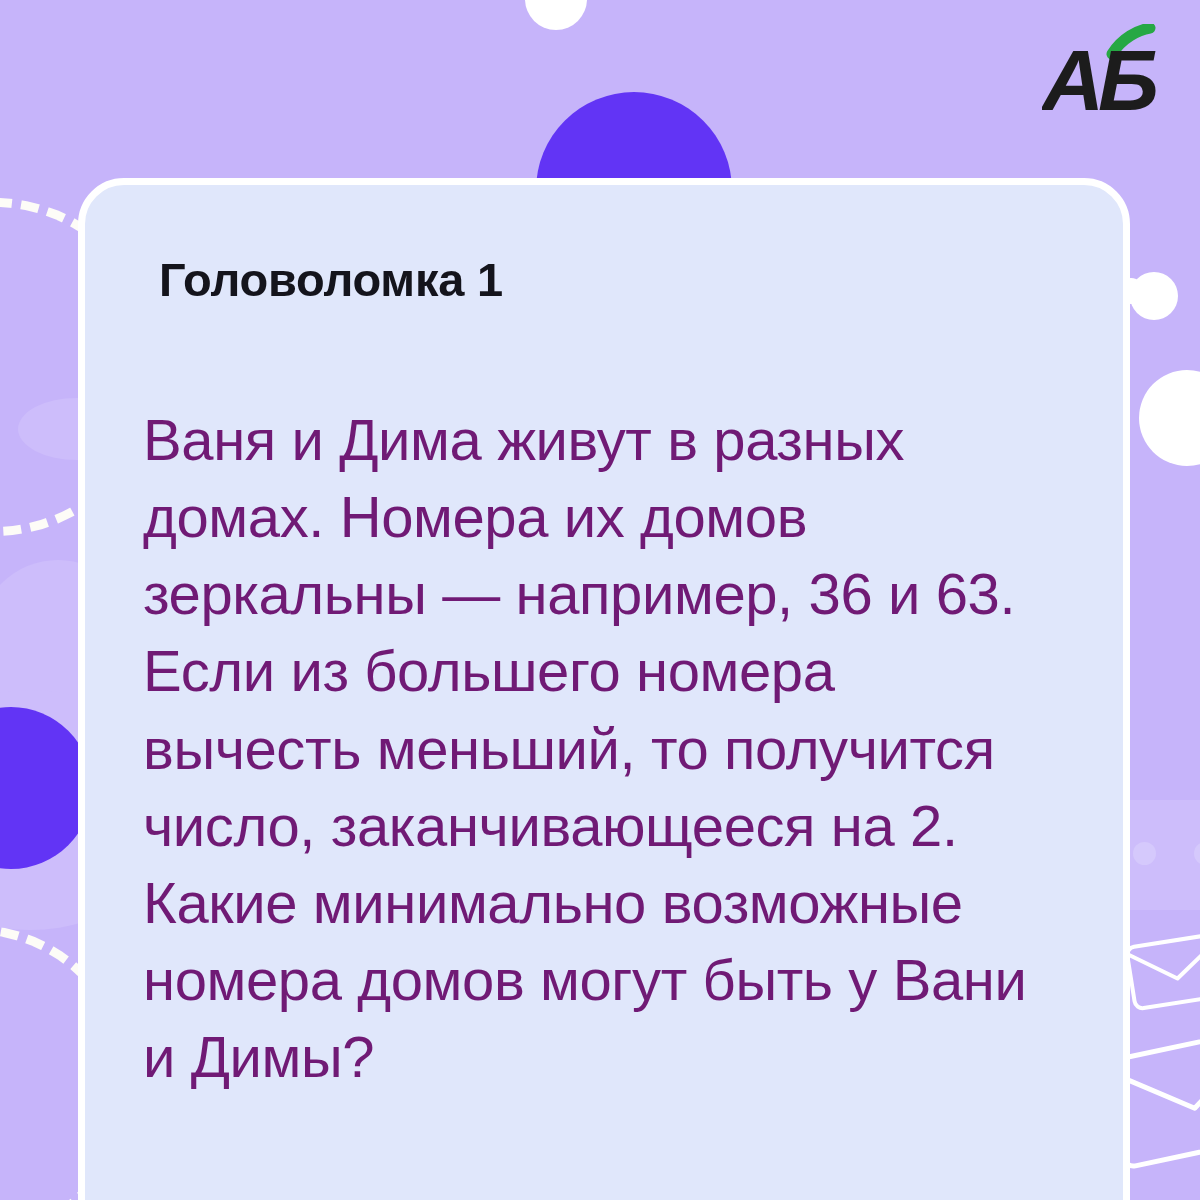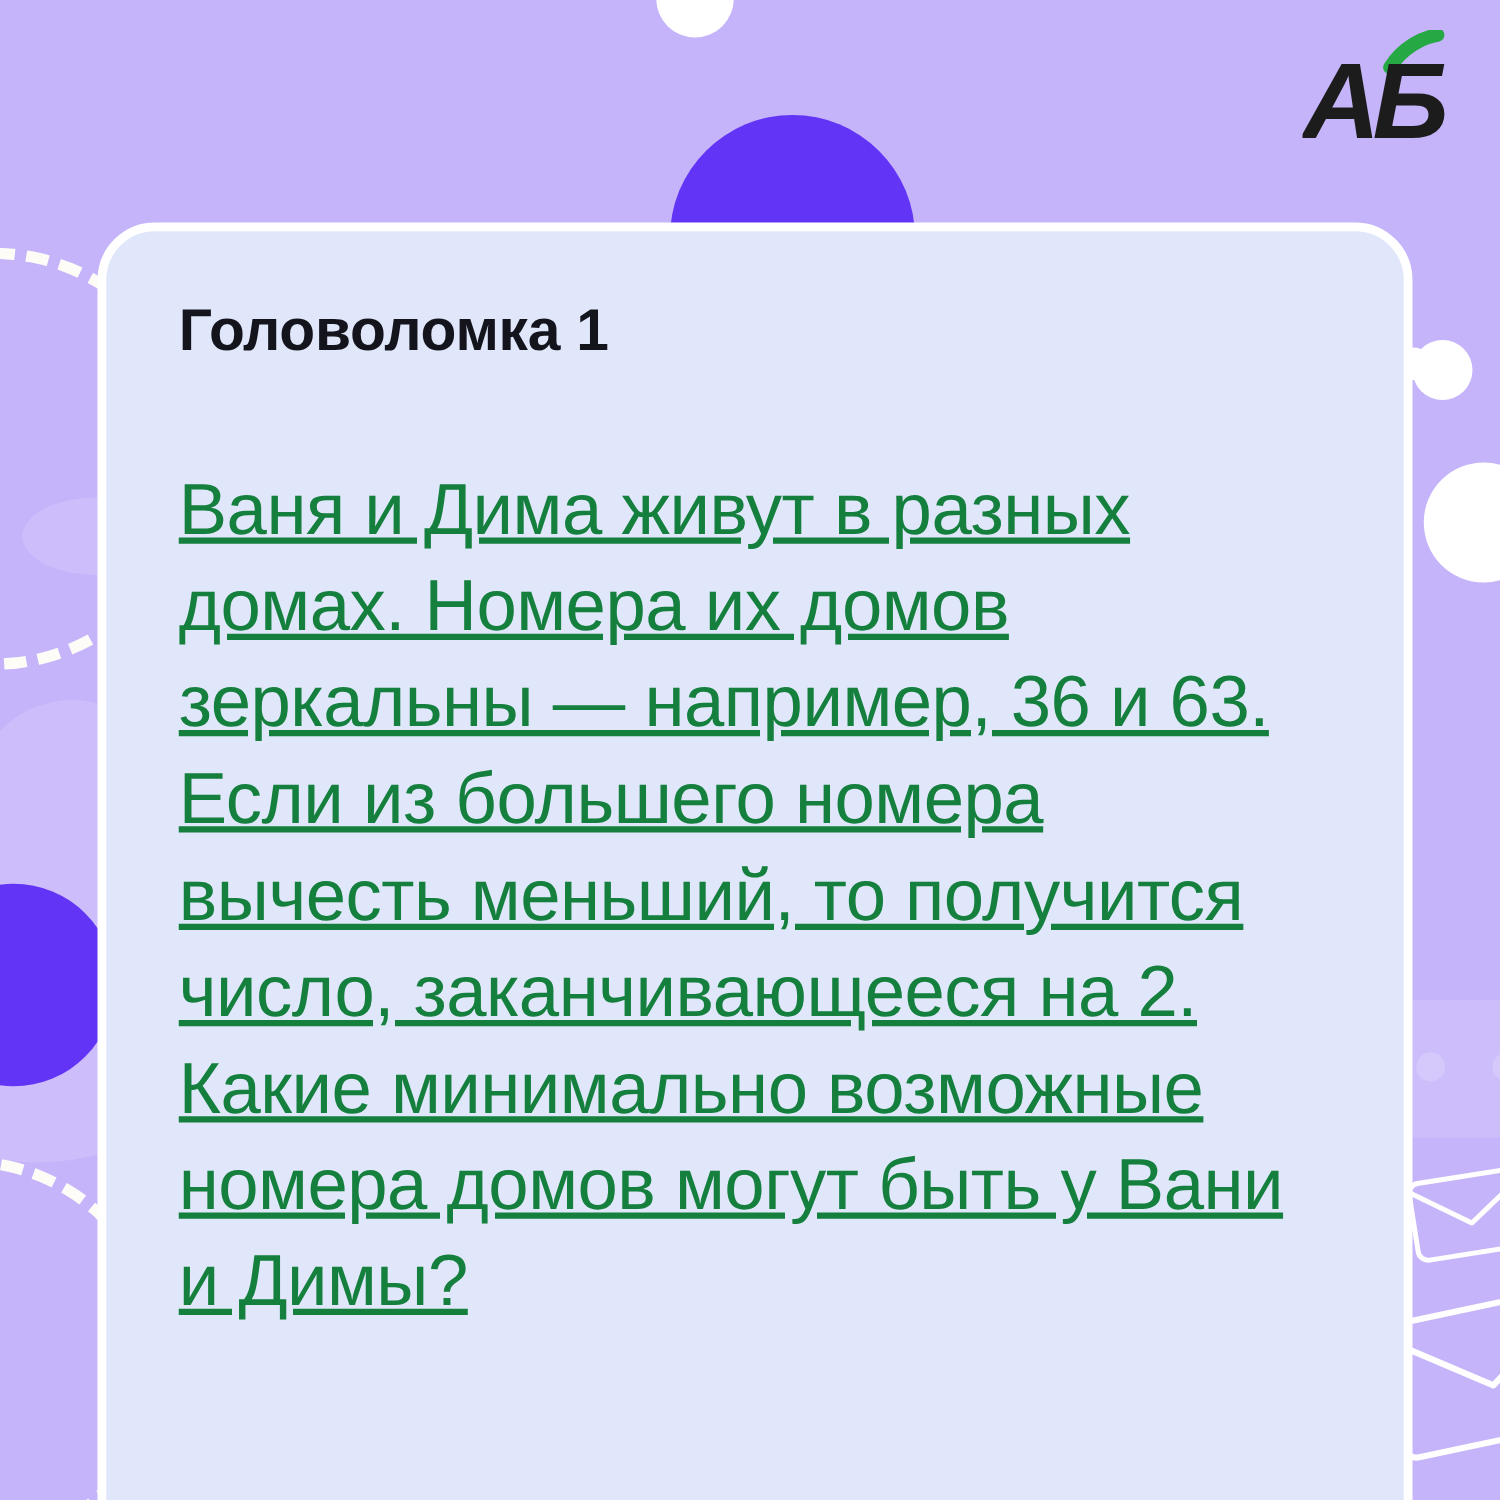--- a/index.html
+++ b/index.html
@@ -85,33 +85,32 @@
     box-sizing: border-box;
     padding: 52px 58px 0 58px;
     overflow: hidden;
   }
 
   #card-title {
     font-size: 47px;
     font-weight: bold;
     color: #14141c;
     letter-spacing: -0.2px;
-    margin: 0;
+    margin: 16px;
     line-height: 1.15;
   }
 
   #card-body {
     margin: 0;
     padding-top: 78px;
     font-size: 58px;
     line-height: 1.33;
-    color: #15803d;
+    color: #701a75;
     letter-spacing: -0.4px;
     white-space: pre-line;
-    text-decoration: underline;
   }
 
   
   #logo {
     position: absolute;
     right: 38px;
     top: 24px;
     width: 120px;
     height: 100px;
   }

